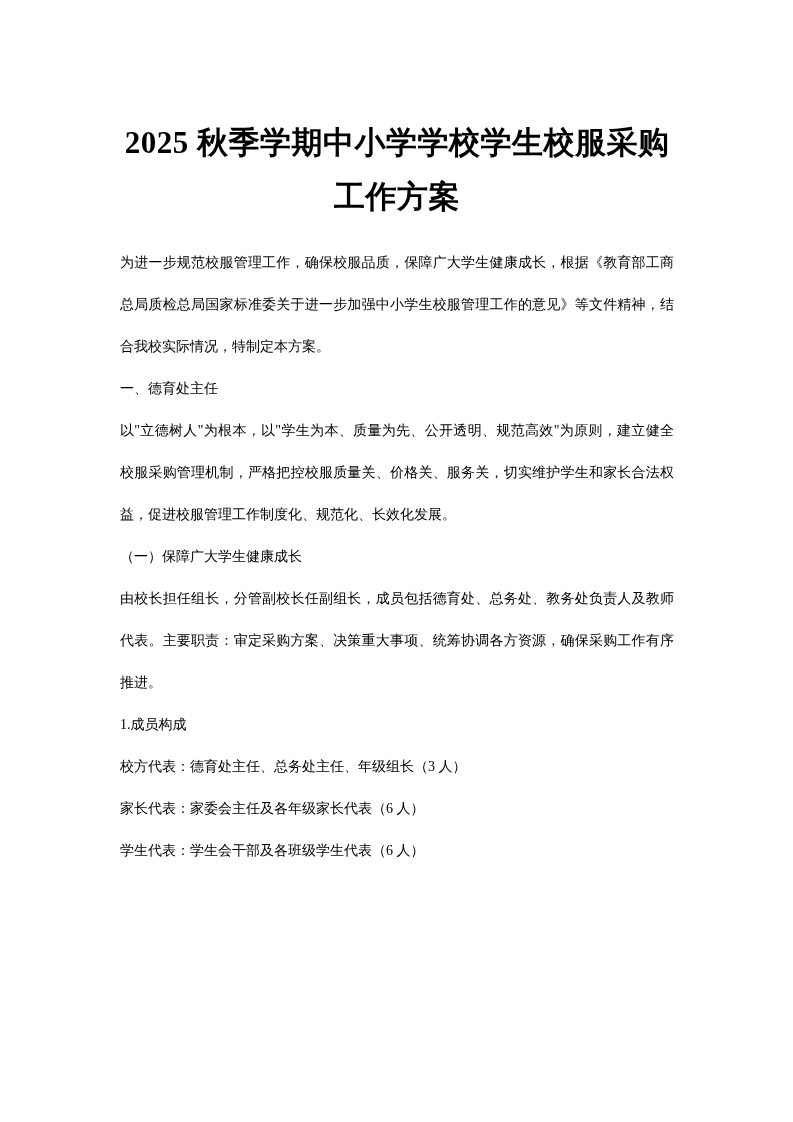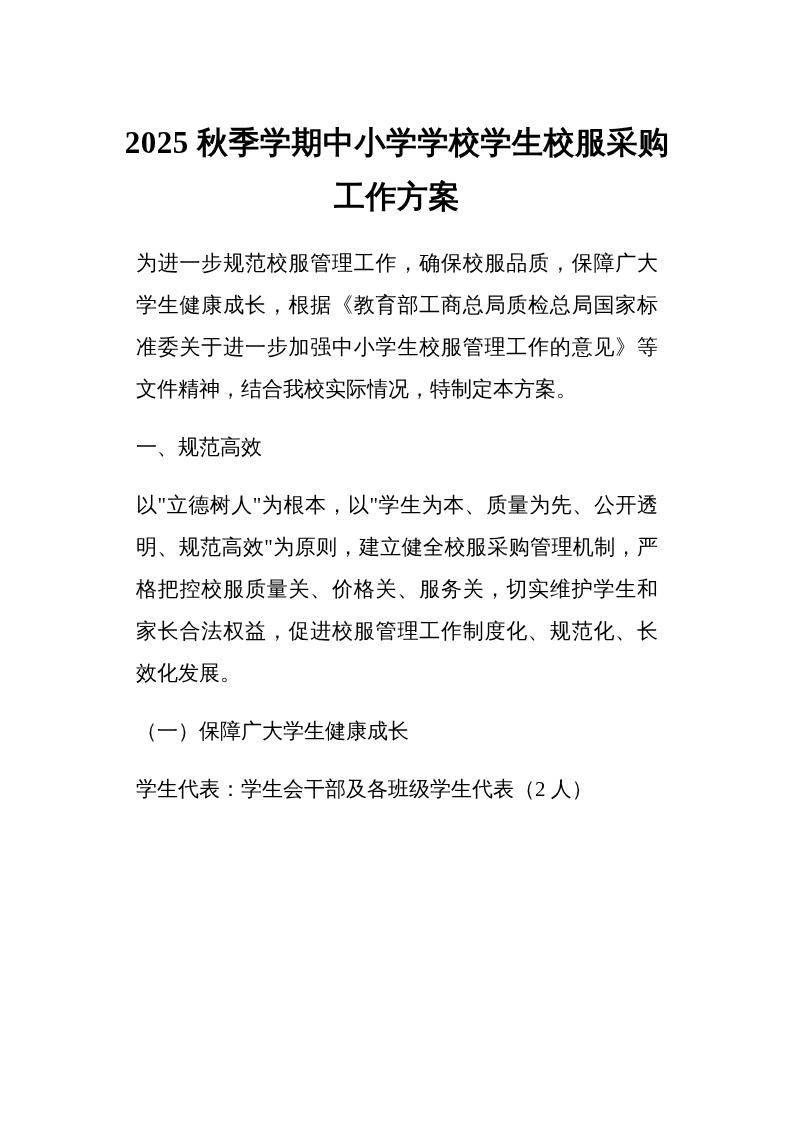--- a/index.html
+++ b/index.html
@@ -25,46 +25,50 @@
   }
   .doc-title {
     font-size: 31px;
     font-weight: 700;
     line-height: 54px;
     text-align: center;
     letter-spacing: 0.5px;
     margin: 0 0 18px 0;
   }
   .para {
-    font-size: 21px;
+    font-size: 14px;
     line-height: 42px;
     text-align: justify;
     text-align-last: left;
-    margin: 16px;
+    margin: 0;
     word-break: break-all;
   }
 </style>
 </head>
 <body>
 
 <div class="page">
   <div class="content">
 
     <h1 class="doc-title">2025 秋季学期中小学学校学生校服采购工作方案</h1>
 
     <p class="para">为进一步规范校服管理工作，确保校服品质，保障广大学生健康成长，根据《教育部工商总局质检总局国家标准委关于进一步加强中小学生校服管理工作的意见》等文件精神，结合我校实际情况，特制定本方案。</p>
 
-    <p class="para">一、规范高效</p>
+    <p class="para">一、德育处主任</p>
 
     <p class="para">以"立德树人"为根本，以"学生为本、质量为先、公开透明、规范高效"为原则，建立健全校服采购管理机制，严格把控校服质量关、价格关、服务关，切实维护学生和家长合法权益，促进校服管理工作制度化、规范化、长效化发展。</p>
 
 
     <p class="para">（一）保障广大学生健康成长</p>
 
+    <p class="para">由校长担任组长，分管副校长任副组长，成员包括德育处、总务处、教务处负责人及教师代表。主要职责：审定采购方案、决策重大事项、统筹协调各方资源，确保采购工作有序推进。</p>
 
 
+    <p class="para">1.成员构成</p>
 
+    <p class="para">校方代表：德育处主任、总务处主任、年级组长（3 人）</p>
 
+    <p class="para">家长代表：家委会主任及各年级家长代表（6 人）</p>
 
-    <p class="para">学生代表：学生会干部及各班级学生代表（2 人）</p>
+    <p class="para">学生代表：学生会干部及各班级学生代表（6 人）</p>
 
   </div>
 </div>
 
 </body></html>

